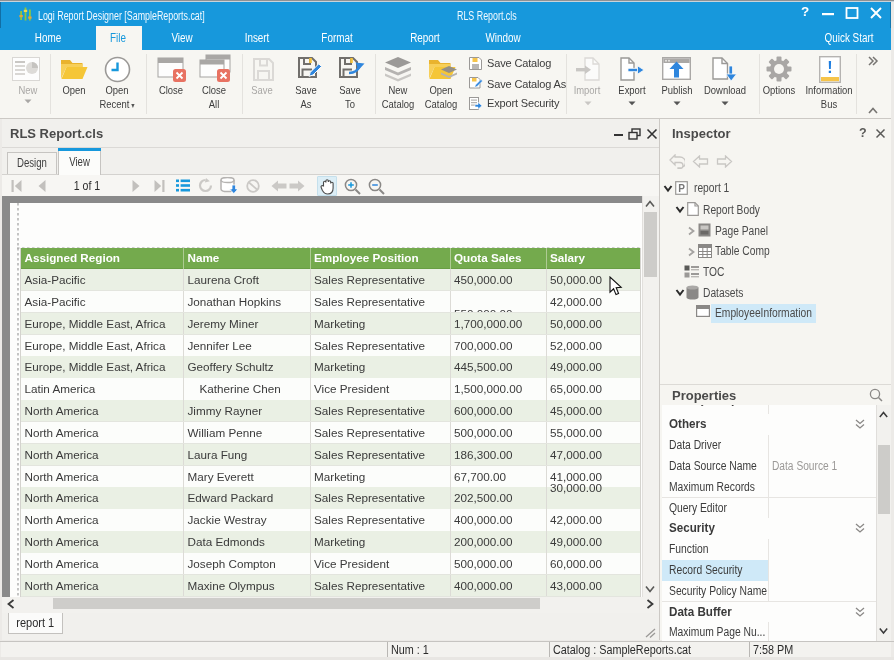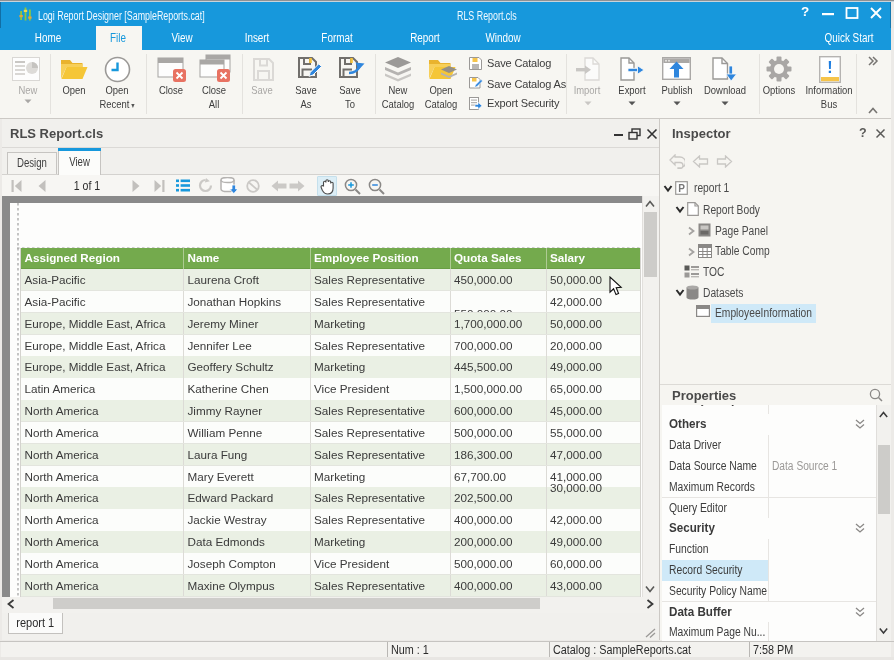--- a/index.html
+++ b/index.html
@@ -384,40 +384,40 @@
       <div class="ab" style="left:162.5px;top:64.4px;width:1px;height:21.85px;background:#dcdbd6;"></div>
       <div class="ab" style="left:289px;top:64.4px;width:1px;height:21.85px;background:#dcdbd6;"></div>
       <div class="ab" style="left:429px;top:64.4px;width:1px;height:21.85px;background:#dcdbd6;"></div>
       <div class="ab" style="left:525px;top:64.4px;width:1px;height:21.85px;background:#dcdbd6;"></div>
       <div class="ab" style="left:0;top:85.75px;width:620px;height:0.5px;background:#e3e5de;"></div>
       <div class="trow" style="left:0;top:86.25px;background:#fcfdfb;"></div>
       <div class="tcell" style="left:0px;width:156px;top:86.25px;padding-left:4px;padding-right:3px;">Europe, Middle East, Africa</div>
       <div class="tcell" style="left:163px;width:119.5px;top:86.25px;padding-left:4px;padding-right:3px;">Jennifer Lee</div>
       <div class="tcell" style="left:289.5px;width:133px;top:86.25px;padding-left:4px;padding-right:3px;">Sales Representative</div>
       <div class="tcell num" style="left:429.5px;width:89px;top:86.25px;padding-right:3px;padding-left:4px;">700,000.00</div>
-      <div class="tcell num" style="left:525.5px;width:87.5px;top:86.25px;padding-right:3px;padding-left:4px;">20,000.00</div>
+      <div class="tcell num" style="left:525.5px;width:87.5px;top:86.25px;padding-right:3px;padding-left:4px;">52,000.00</div>
       <div class="ab" style="left:162.5px;top:86.25px;width:1px;height:21.85px;background:#dcdbd6;"></div>
       <div class="ab" style="left:289px;top:86.25px;width:1px;height:21.85px;background:#dcdbd6;"></div>
       <div class="ab" style="left:429px;top:86.25px;width:1px;height:21.85px;background:#dcdbd6;"></div>
       <div class="ab" style="left:525px;top:86.25px;width:1px;height:21.85px;background:#dcdbd6;"></div>
       <div class="ab" style="left:0;top:107.6px;width:620px;height:0.5px;background:#e3e5de;"></div>
       <div class="trow" style="left:0;top:108.1px;background:#eaf0e4;"></div>
       <div class="tcell" style="left:0px;width:156px;top:108.1px;padding-left:4px;padding-right:3px;">Europe, Middle East, Africa</div>
       <div class="tcell" style="left:163px;width:119.5px;top:108.1px;padding-left:4px;padding-right:3px;">Geoffery Schultz</div>
       <div class="tcell" style="left:289.5px;width:133px;top:108.1px;padding-left:4px;padding-right:3px;">Marketing</div>
       <div class="tcell num" style="left:429.5px;width:89px;top:108.1px;padding-right:3px;padding-left:4px;">445,500.00</div>
       <div class="tcell num" style="left:525.5px;width:87.5px;top:108.1px;padding-right:3px;padding-left:4px;">49,000.00</div>
       <div class="ab" style="left:162.5px;top:108.1px;width:1px;height:21.85px;background:#dcdbd6;"></div>
       <div class="ab" style="left:289px;top:108.1px;width:1px;height:21.85px;background:#dcdbd6;"></div>
       <div class="ab" style="left:429px;top:108.1px;width:1px;height:21.85px;background:#dcdbd6;"></div>
       <div class="ab" style="left:525px;top:108.1px;width:1px;height:21.85px;background:#dcdbd6;"></div>
       <div class="ab" style="left:0;top:129.45px;width:620px;height:0.5px;background:#e3e5de;"></div>
       <div class="trow" style="left:0;top:129.95px;background:#fcfdfb;"></div>
       <div class="tcell" style="left:0px;width:156px;top:129.95px;padding-left:4px;padding-right:3px;">Latin America</div>
-      <div class="tcell" style="left:163px;width:119.5px;top:129.95px;padding-left:4px;padding-right:3px;">Katherine Chen</div>
+      <div class="tcell" style="left:175px;width:119.5px;top:129.95px;padding-left:4px;padding-right:3px;">Katherine Chen</div>
       <div class="tcell" style="left:289.5px;width:133px;top:129.95px;padding-left:4px;padding-right:3px;">Vice President</div>
       <div class="tcell num" style="left:429.5px;width:89px;top:129.95px;padding-right:3px;padding-left:4px;">1,500,000.00</div>
       <div class="tcell num" style="left:525.5px;width:87.5px;top:129.95px;padding-right:3px;padding-left:4px;">65,000.00</div>
       <div class="ab" style="left:162.5px;top:129.95px;width:1px;height:21.85px;background:#dcdbd6;"></div>
       <div class="ab" style="left:289px;top:129.95px;width:1px;height:21.85px;background:#dcdbd6;"></div>
       <div class="ab" style="left:429px;top:129.95px;width:1px;height:21.85px;background:#dcdbd6;"></div>
       <div class="ab" style="left:525px;top:129.95px;width:1px;height:21.85px;background:#dcdbd6;"></div>
       <div class="ab" style="left:0;top:151.29999999999998px;width:620px;height:0.5px;background:#e3e5de;"></div>
       <div class="trow" style="left:0;top:151.79999999999998px;background:#eaf0e4;"></div>
       <div class="tcell" style="left:0px;width:156px;top:151.79999999999998px;padding-left:4px;padding-right:3px;">North America</div>

